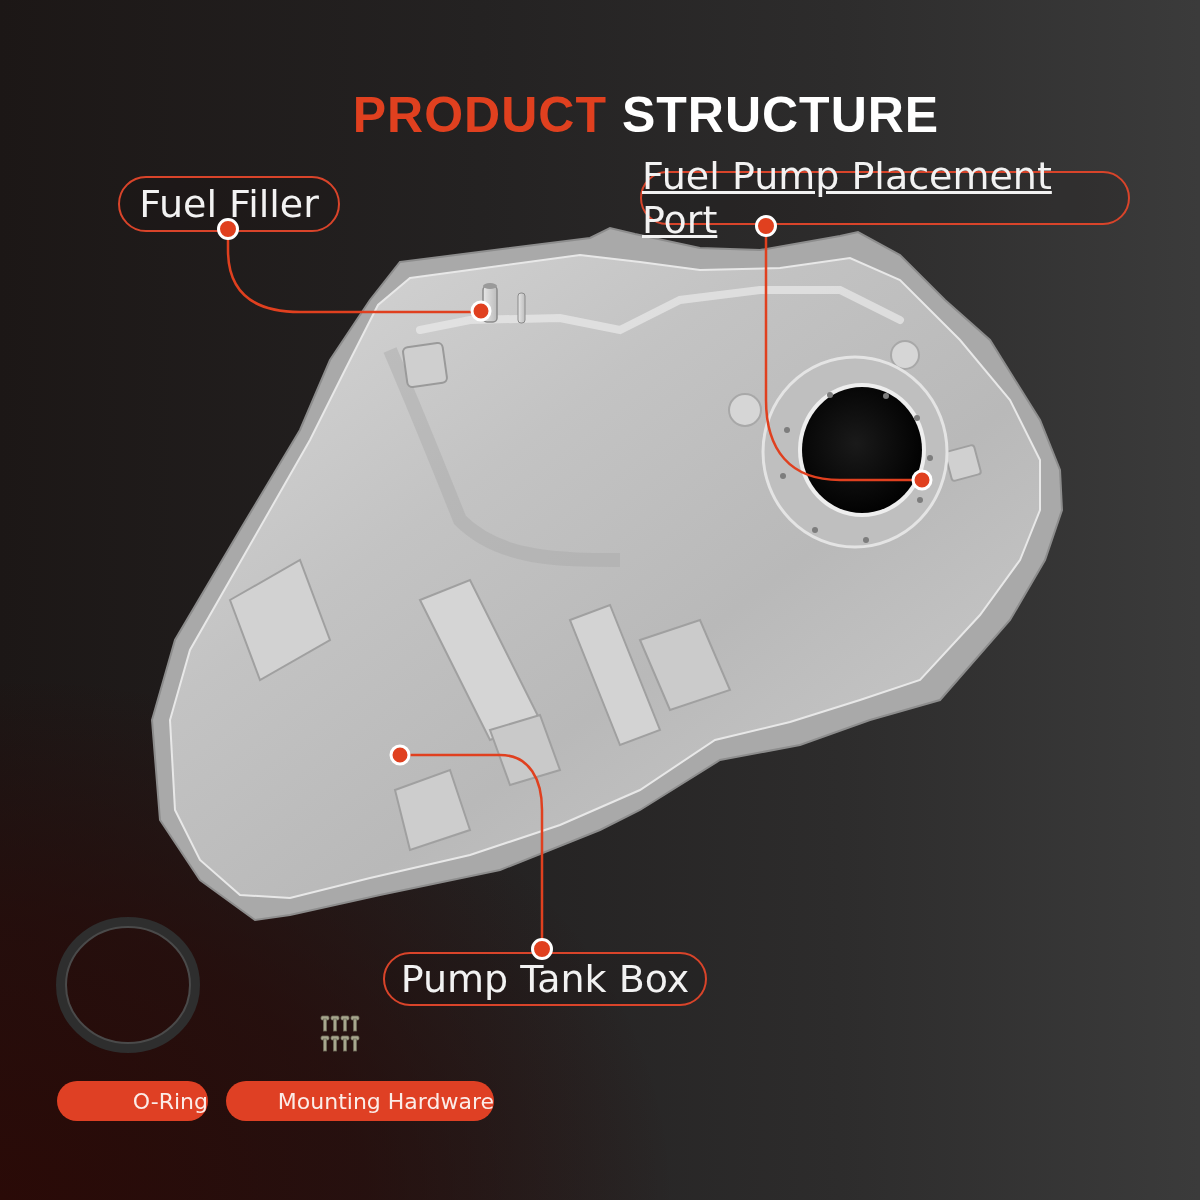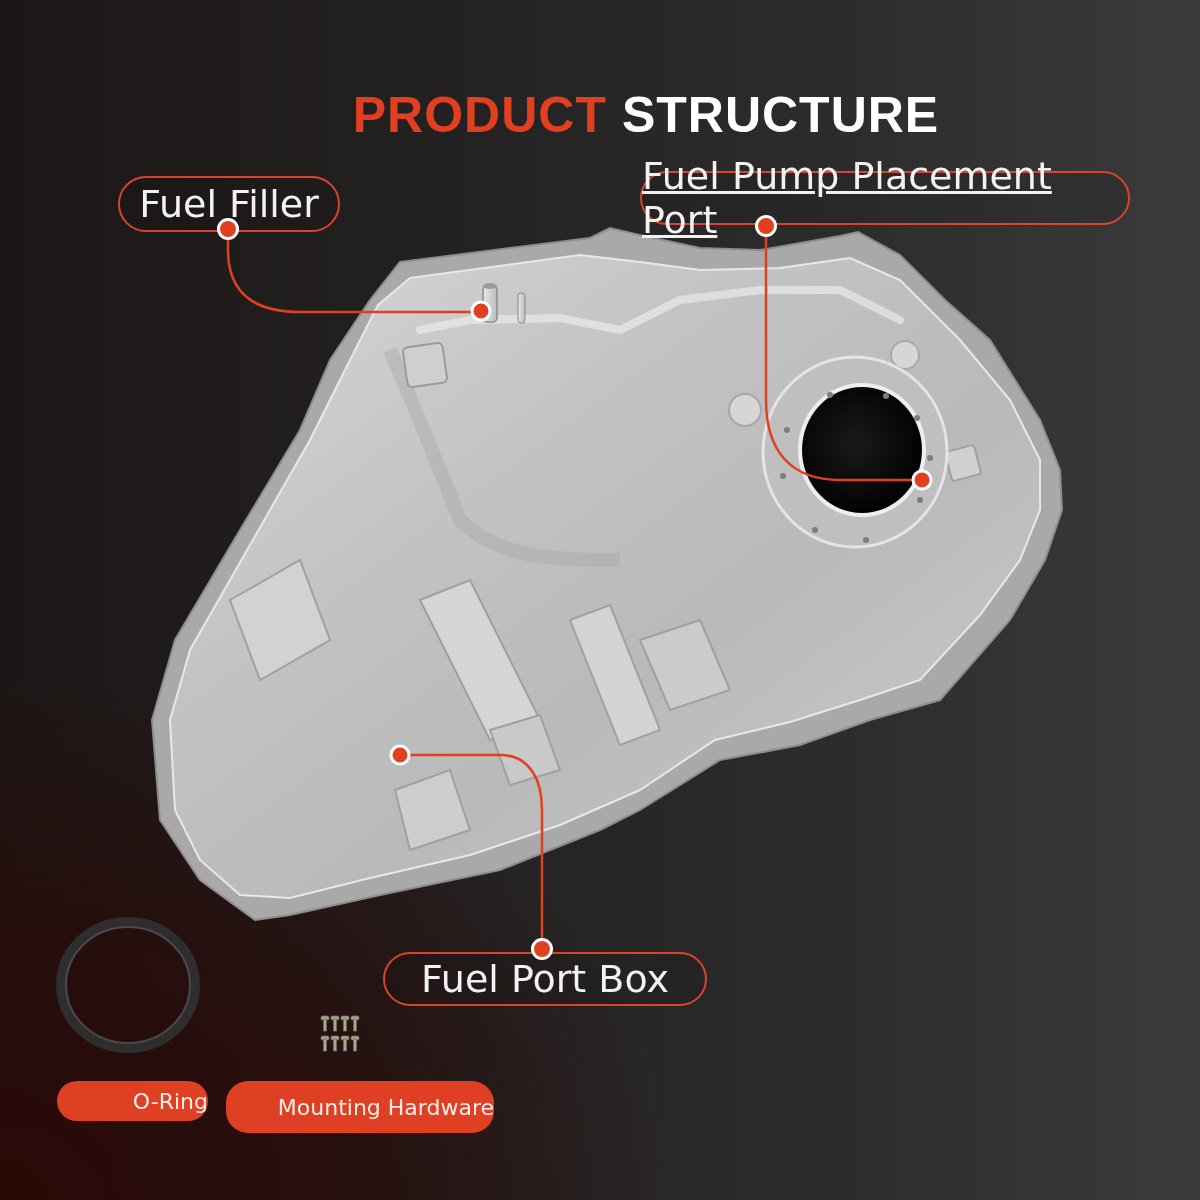--- a/index.html
+++ b/index.html
@@ -151,23 +151,23 @@
     <span>Fuel Filler</span>
   </div>
   <div class="dot" style="left:217px; top:218px;"></div>
 
   <div class="callout" style="left:640px; top:171px; width:490px; height:54px;text-decoration:underline;">
     <span>Fuel Pump Placement Port</span>
   </div>
   <div class="dot" style="left:755px; top:215px;"></div>
 
   <div class="callout" style="left:383px; top:952px; width:324px; height:54px;">
-    <span>Fuel Port Box</span>
+    <span>Pump Tank Box</span>
   </div>
   <div class="dot" style="left:531px; top:938px;"></div>
 
   <div class="pill" style="left:57px; top:1081px; width:151px; height:40px;">
     <span>O-Ring</span>
   </div>
-  <div class="pill" style="left:226px; top:1081px; width:268px; height:52px;">
+  <div class="pill" style="left:226px; top:1081px; width:268px; height:40px;">
     <span>Mounting Hardware</span>
   </div>
 </div>
 
 </body></html>

